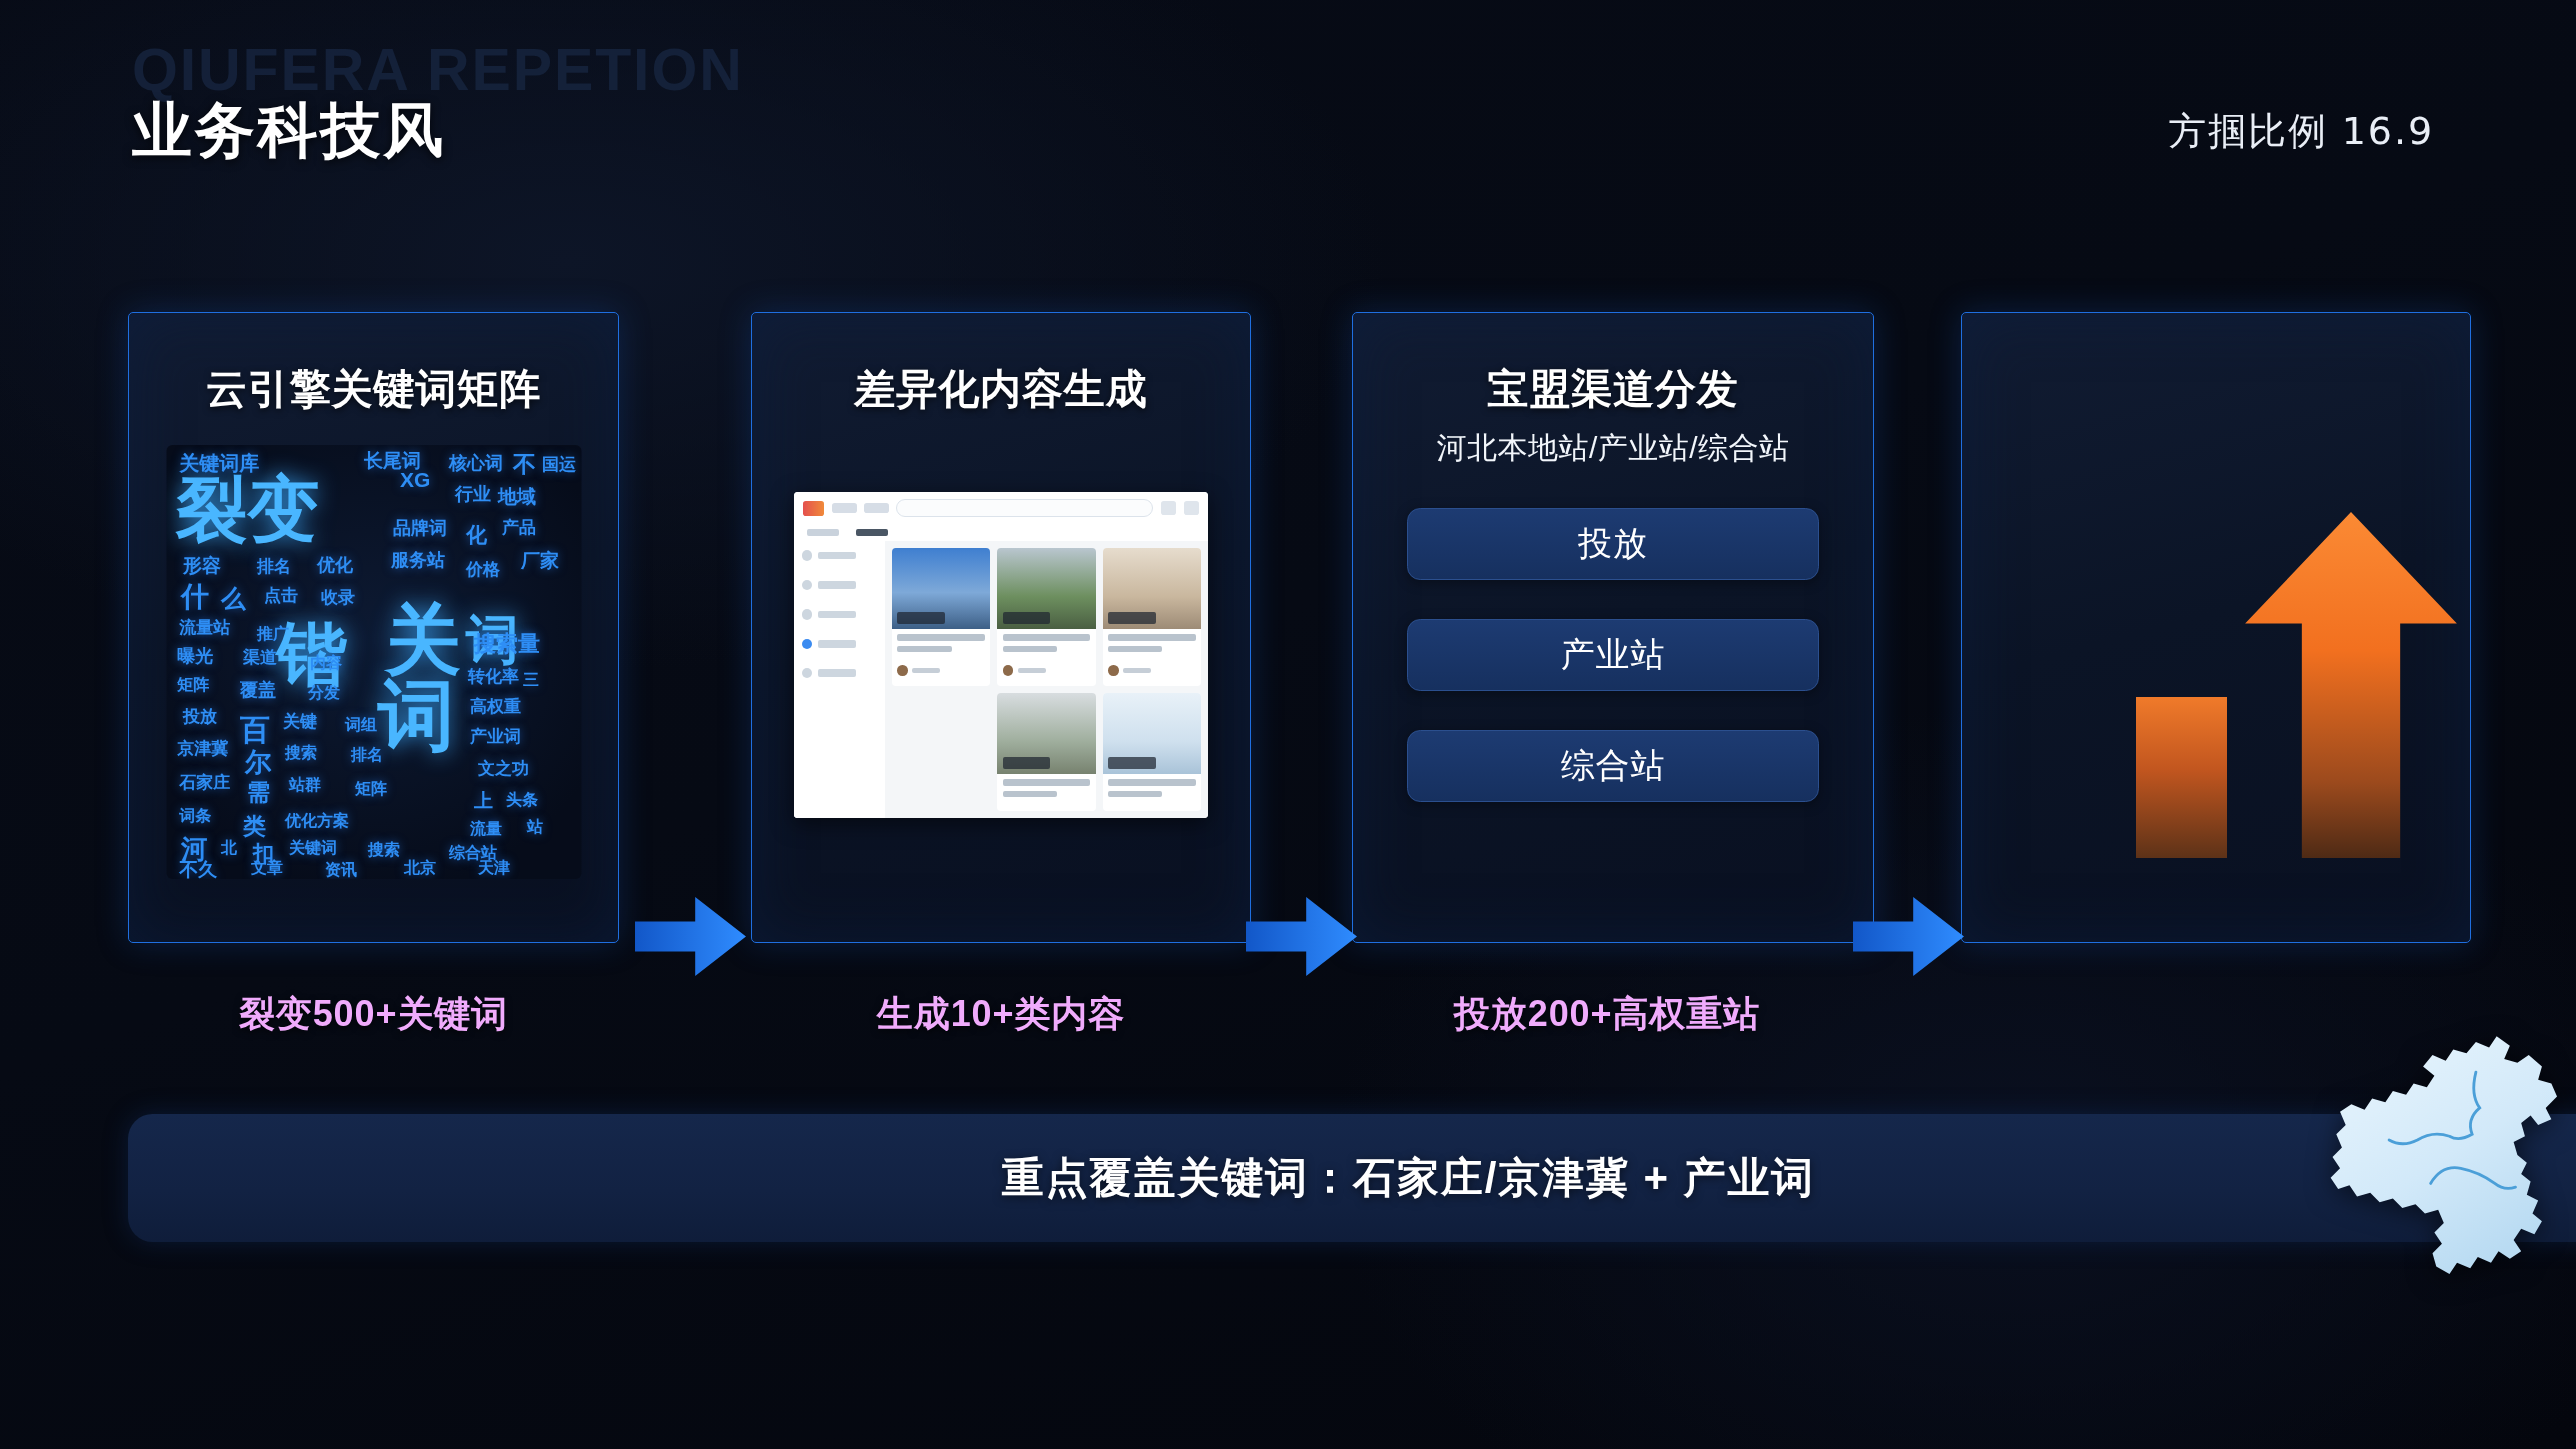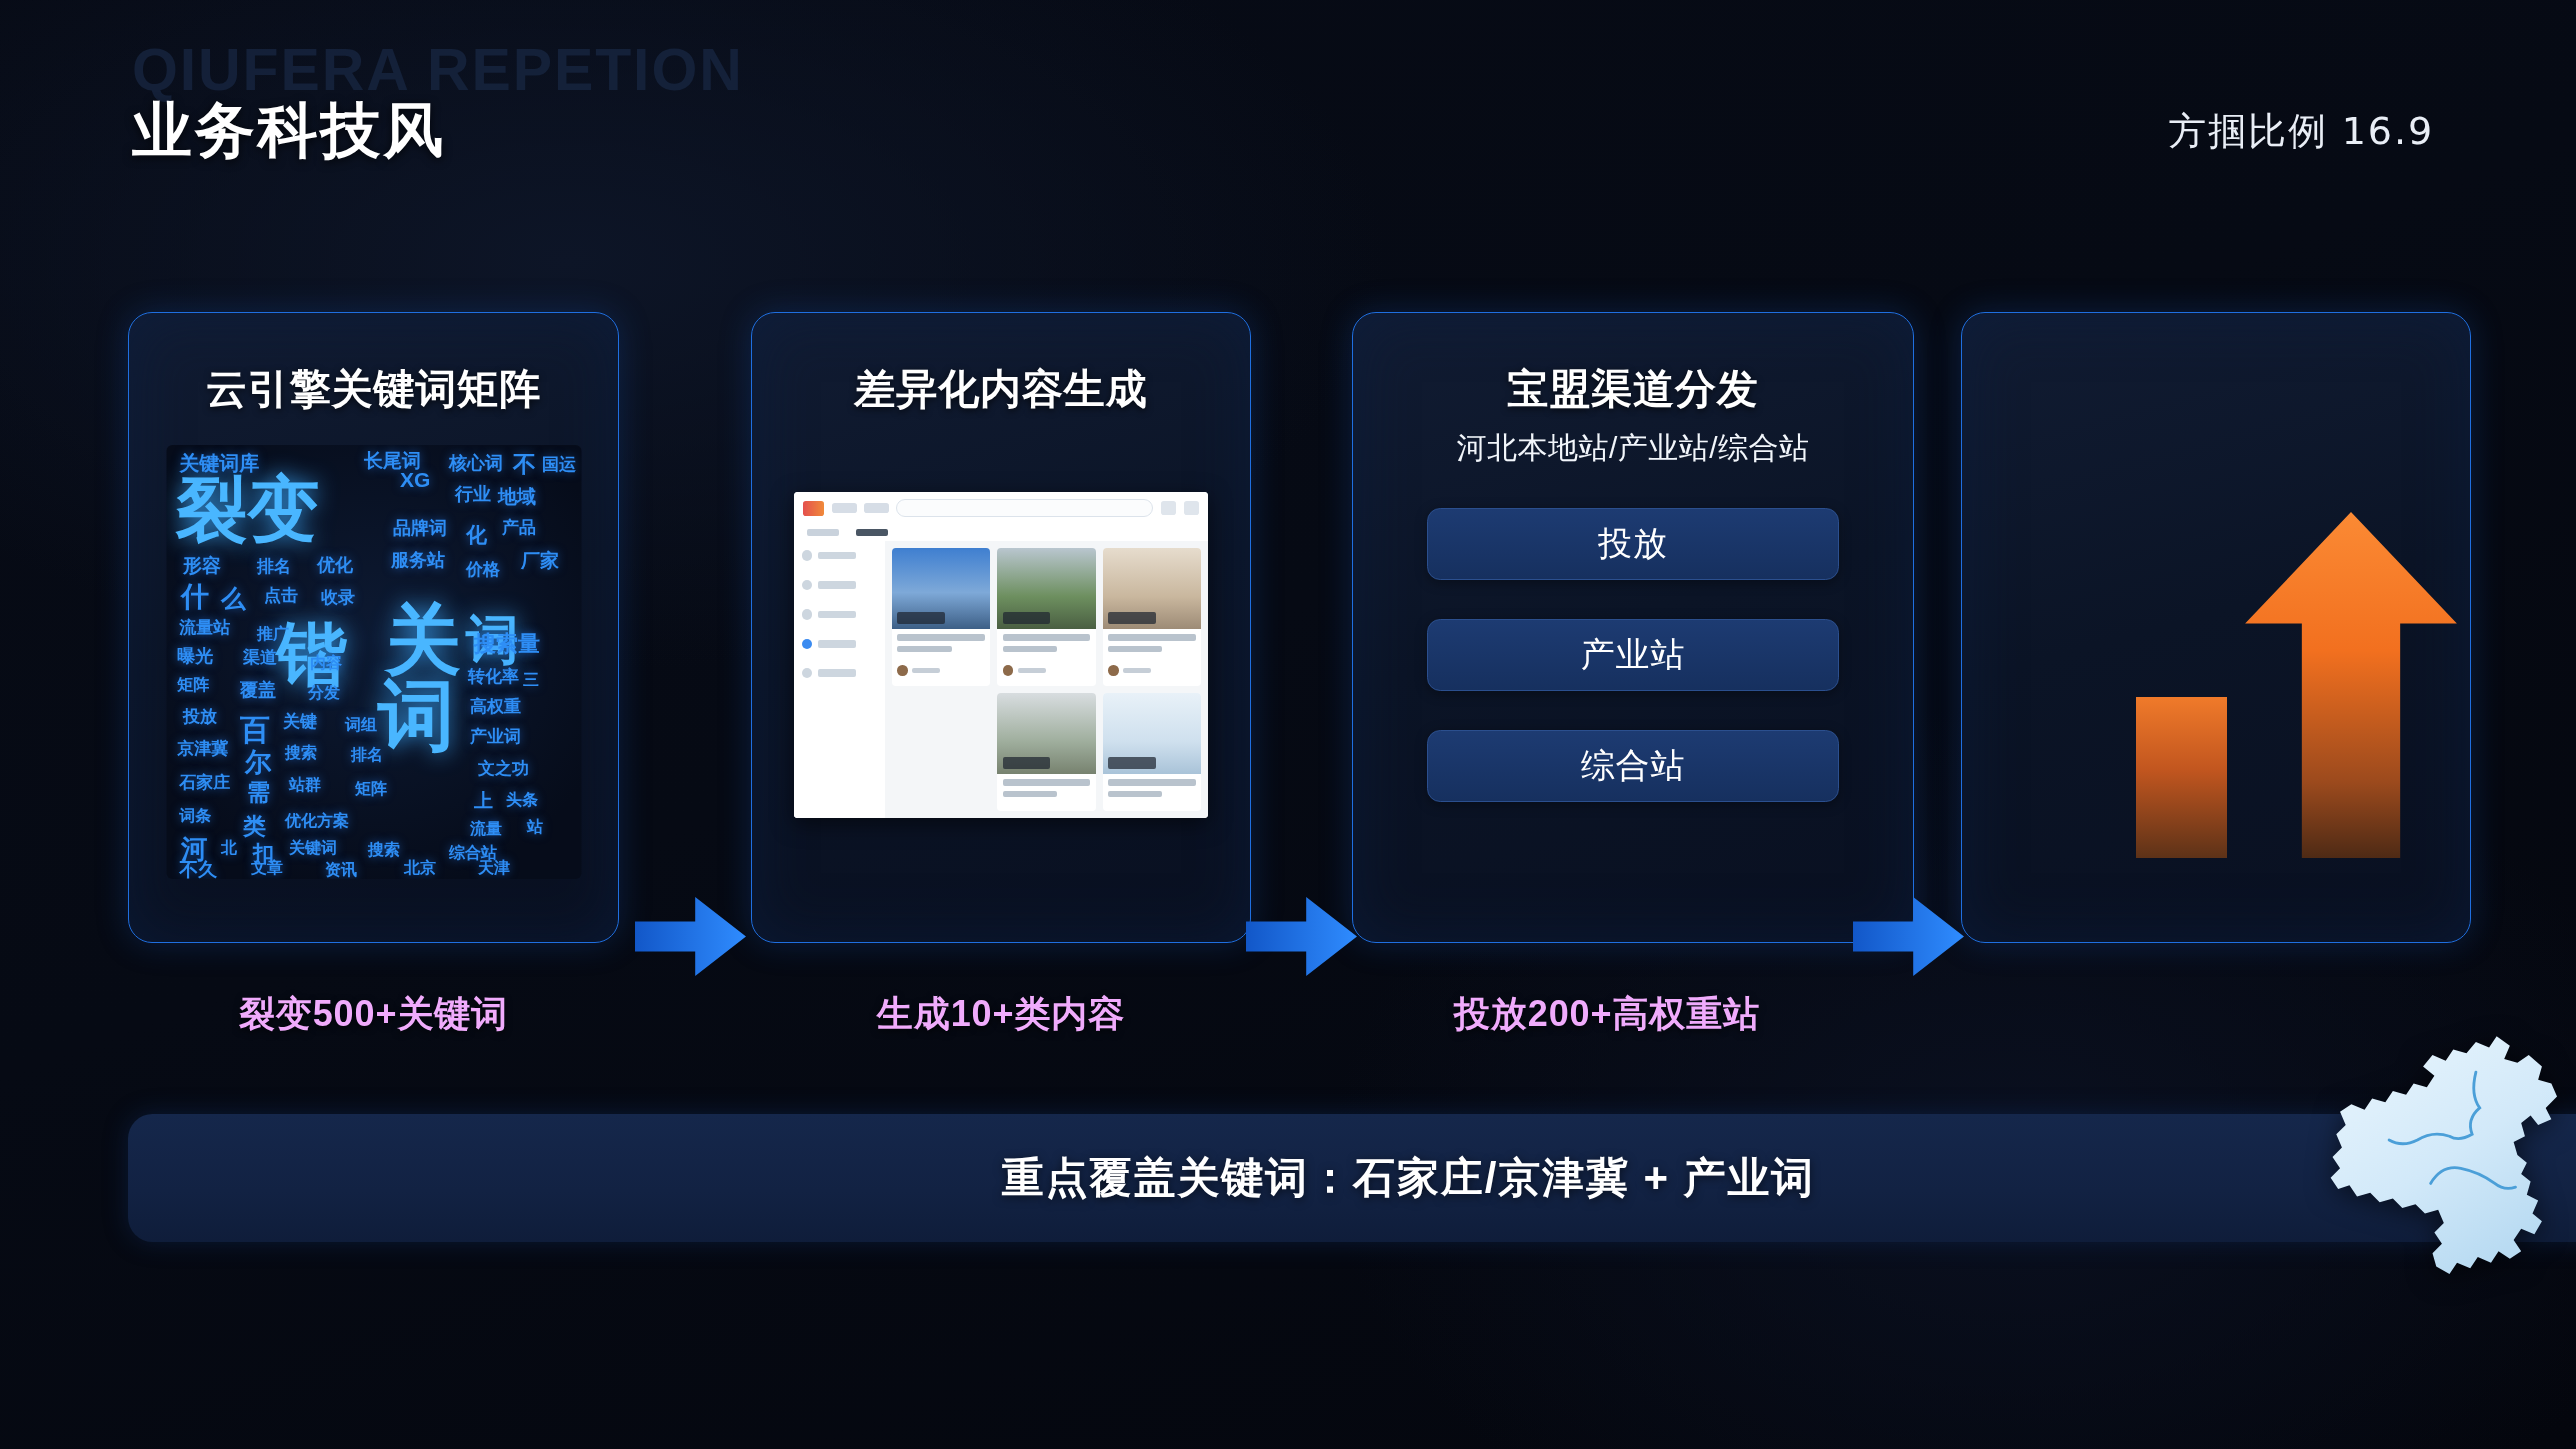--- a/index.html
+++ b/index.html
@@ -33,28 +33,28 @@
     position:absolute; right:142px; top:106px;
     font-size:38px; color:#e9eef6; letter-spacing:1.9px;
     font-family:"DejaVu Sans",sans-serif;
   }
 
   
   .flow{ position:absolute; left:0; top:312px; width:2576px; height:642px; }
 
   .card{
     position:absolute; top:0; height:631px;
-    border-radius:24px;
+    border-radius:5px;
     border:1.9px solid #1f6fe0;
     background:linear-gradient(165deg,#111c33 0%, #0b1426 48%, #091021 100%);
     box-shadow:0 0 32px rgba(22,80,170,.30), inset 0 0 57px rgba(12,30,64,.6);
   }
   .card.c1{ left:128px; width:491px; }
   .card.c2{ left:751px; width:500px; }
-  .card.c3{ left:1352px; width:562px; }
+  .card.c3{ left:1352px; width:522px; }
   .card.c4{ left:1961px; width:510px; }
 
   .card-title{
     position:absolute; left:0; right:0; top:49px;
     text-align:center; color:#fff; font-weight:bold;
     font-size:41px; letter-spacing:0.9px;
     text-shadow:0 1.9px 7.6px rgba(0,0,0,.7);
   }
   .card-sub{
     position:absolute; left:0; right:0; top:115px;

